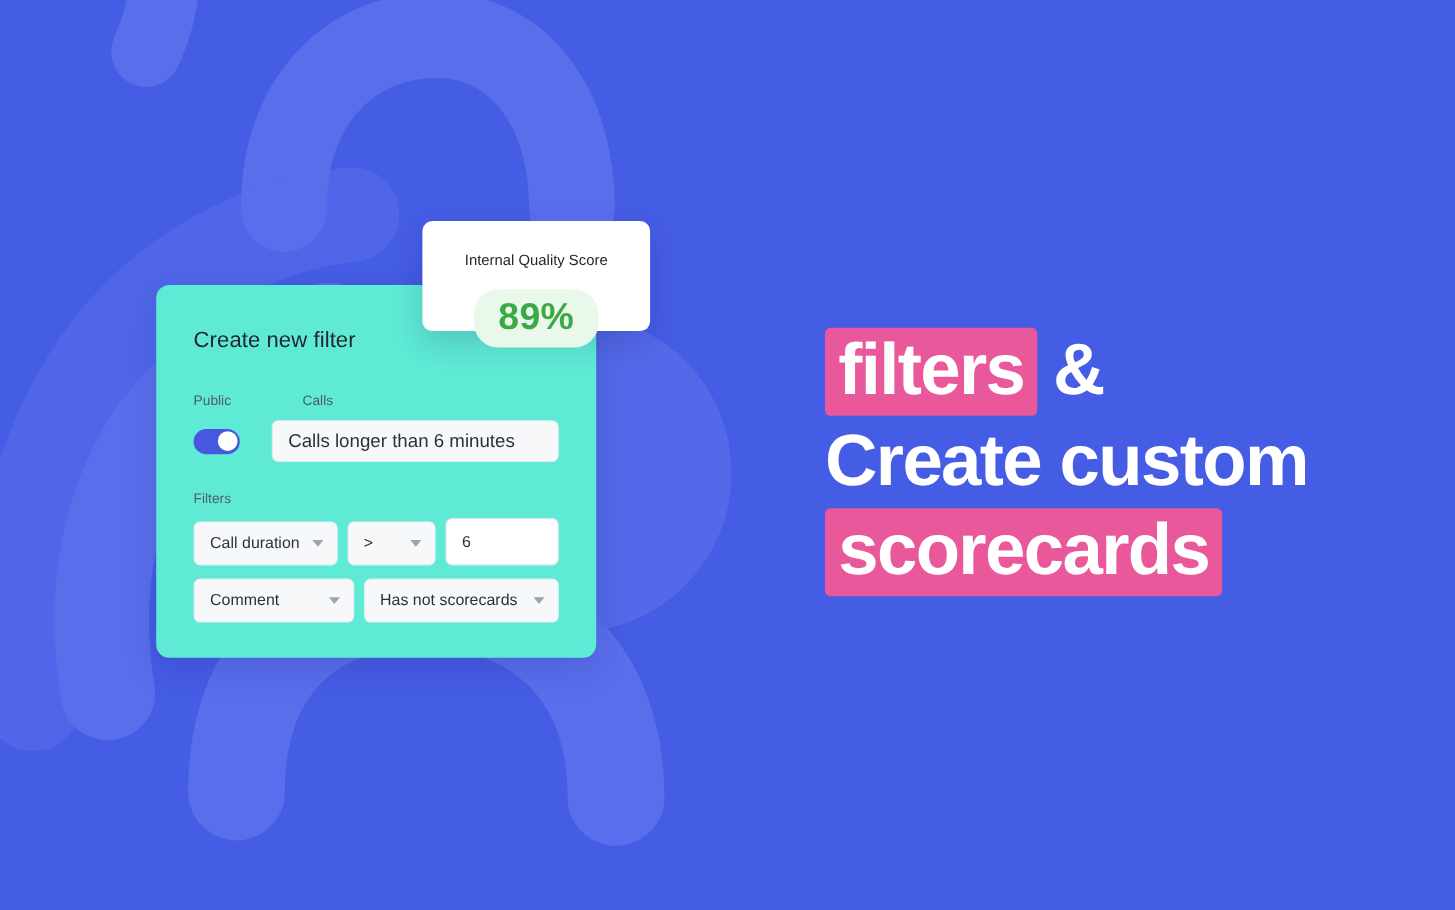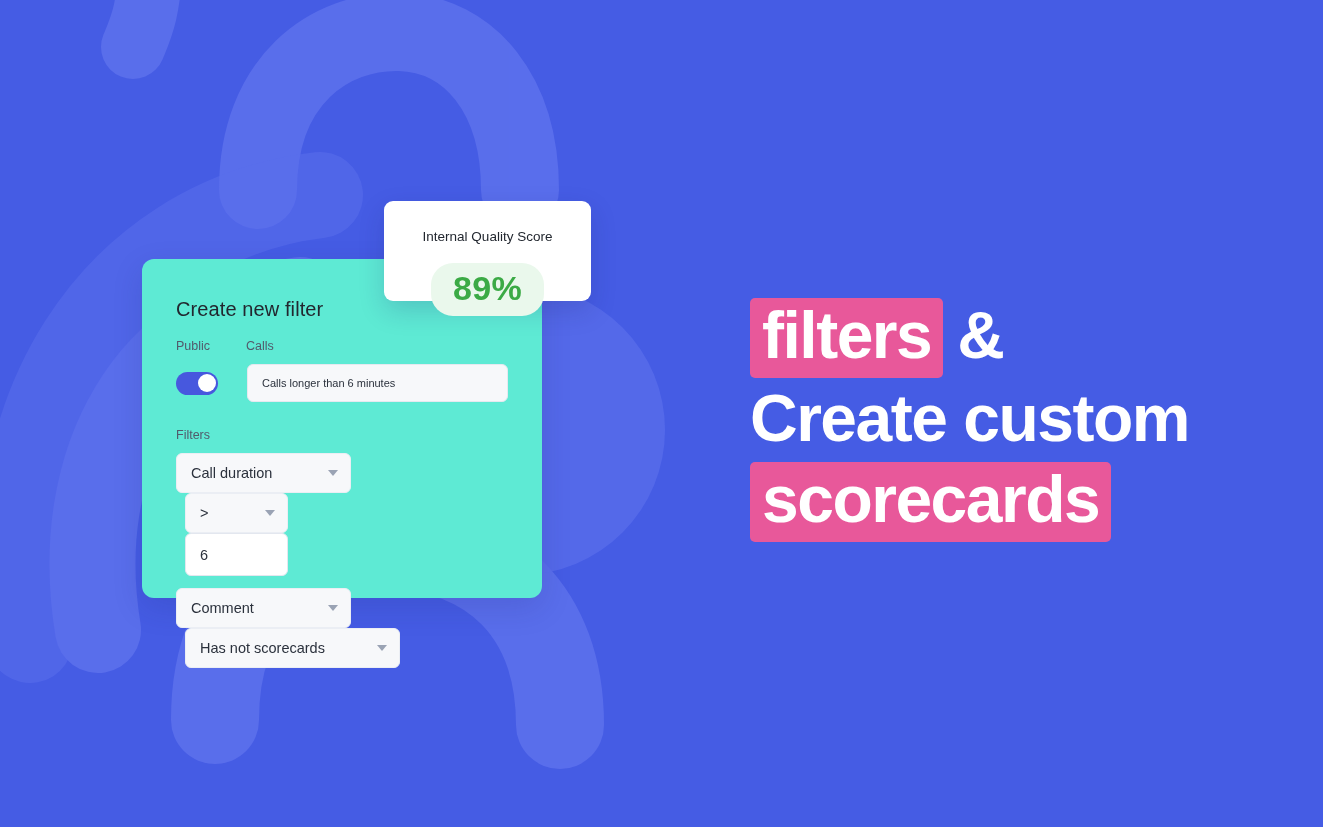--- a/index.html
+++ b/index.html
@@ -49,21 +49,22 @@
     font-size: 20px;
     line-height: 26px;
     color: #22272F;
     font-weight: 400;
     letter-spacing: 0.1px;
     margin: 7px 0 0 0;
   }
 
   .field-labels {
     display: flex;
-    margin-top: 16px;
+    margin-top: 34px;
+    gap: 29px;
   }
   .lbl {
     font-size: 12.5px;
     color: #525A6B;
     line-height: 16px;
   }
   .lbl-public { width: 70px; }
 
   .row-public-name {
     display: flex;
@@ -92,37 +93,36 @@
 
   .name-input {
     margin-left: 29px;
     width: 329px;
     height: 38px;
     box-sizing: border-box;
     border: 1px solid #E6E9F0;
     border-radius: 6px;
     background: #F7F8FA;
     font-family: "Liberation Sans", sans-serif;
-    font-size: 11px;
+    font-size: 17px;
     color: #2B313C;
     padding: 0 14px;
     outline: none;
   }
 
   .filters-label {
     font-size: 12.5px;
     color: #525A6B;
     margin-top: 26px;
   }
 
   .filter-row {
     display: flex;
-    align-items: flex-start;
+    align-items: flex-end;
     margin-top: 11px;
-    flex-direction: column;
   }
   .filter-row.second { margin-top: 12px; }
 
   .sel {
     height: 40px;
     box-sizing: border-box;
     background: #F7F8FA;
     border: 1px solid #EBEEF4;
     border-radius: 6px;
     display: flex;

